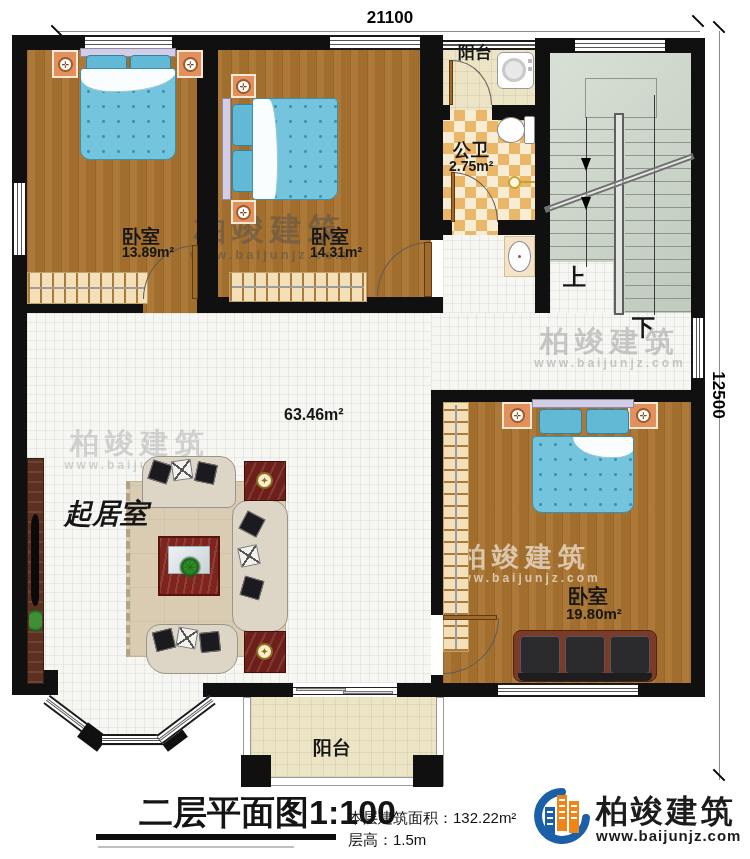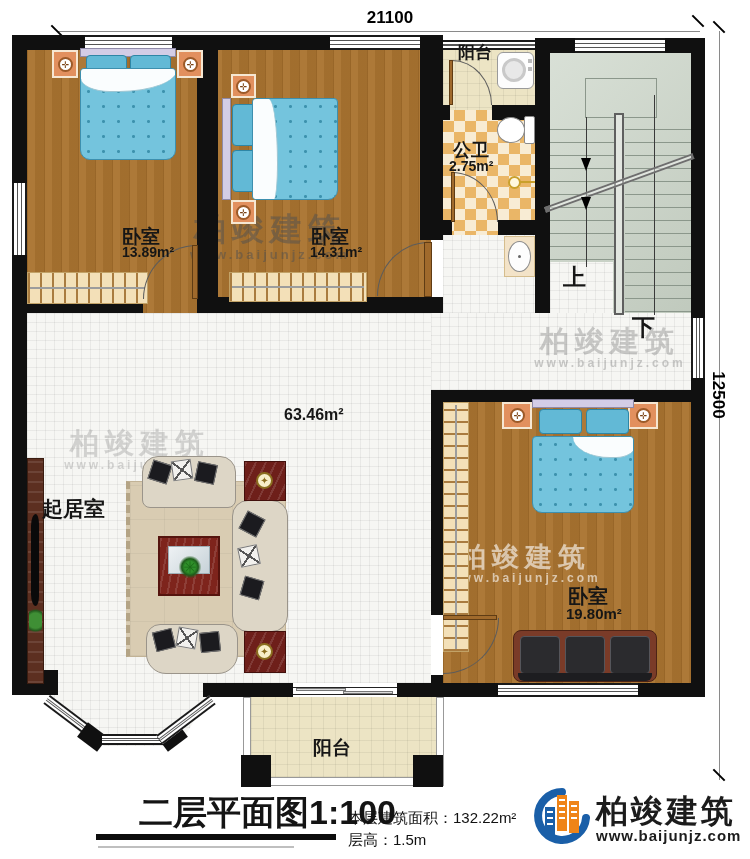--- a/index.html
+++ b/index.html
@@ -285,21 +285,21 @@
     <div class="abs" style="left:17px;top:16px;width:26px;height:26px;background:radial-gradient(circle,#2f8f2a 0 30%,#1e5c1a 45%,transparent 62%);display:flex;align-items:center;justify-content:center;color:#1c6b18;font-size:16px;">✳</div>
   </div>
 
   <div class="redwood" style="left:244px;top:461px;width:42px;height:40px;">
       <div class="goldlamp" style="left:11px;top:10px;">✦</div>
     </div>
   <div class="redwood" style="left:244px;top:631px;width:42px;height:42px;">
       <div class="goldlamp" style="left:11px;top:11px;">✦</div>
     </div>
 
-  <div class="room-label" style="left:42px;top:495px;font-size:21px;">起居室</div>
+  <div class="room-label" style="left:64px;top:495px;font-size:28px;font-style:italic;">起居室</div>
   <div class="area-label" style="left:274px;top:406px;font-size:16px;margin-left:10px;">63.46m²</div>
 
   <div class="room-label" style="left:313px;top:735px;font-size:19px;">阳台</div>
 
   <div class="abs" style="left:95px;top:790px;font-size:34px;font-weight:bold;color:#141414;white-space:nowrap;margin-left:44px;">
     <span>二层平面图</span><span>1:100</span>
   </div>
   <div class="abs" style="left:96px;top:834px;width:240px;height:6px;background:#0d0d0d;"></div>
   <div class="abs" style="left:98px;top:846px;width:196px;height:2px;background:#bfbfbf;"></div>
   <div class="abs" style="left:348px;top:809px;font-size:15px;color:#111;white-space:nowrap;">本层建筑面积：132.22m²</div>

